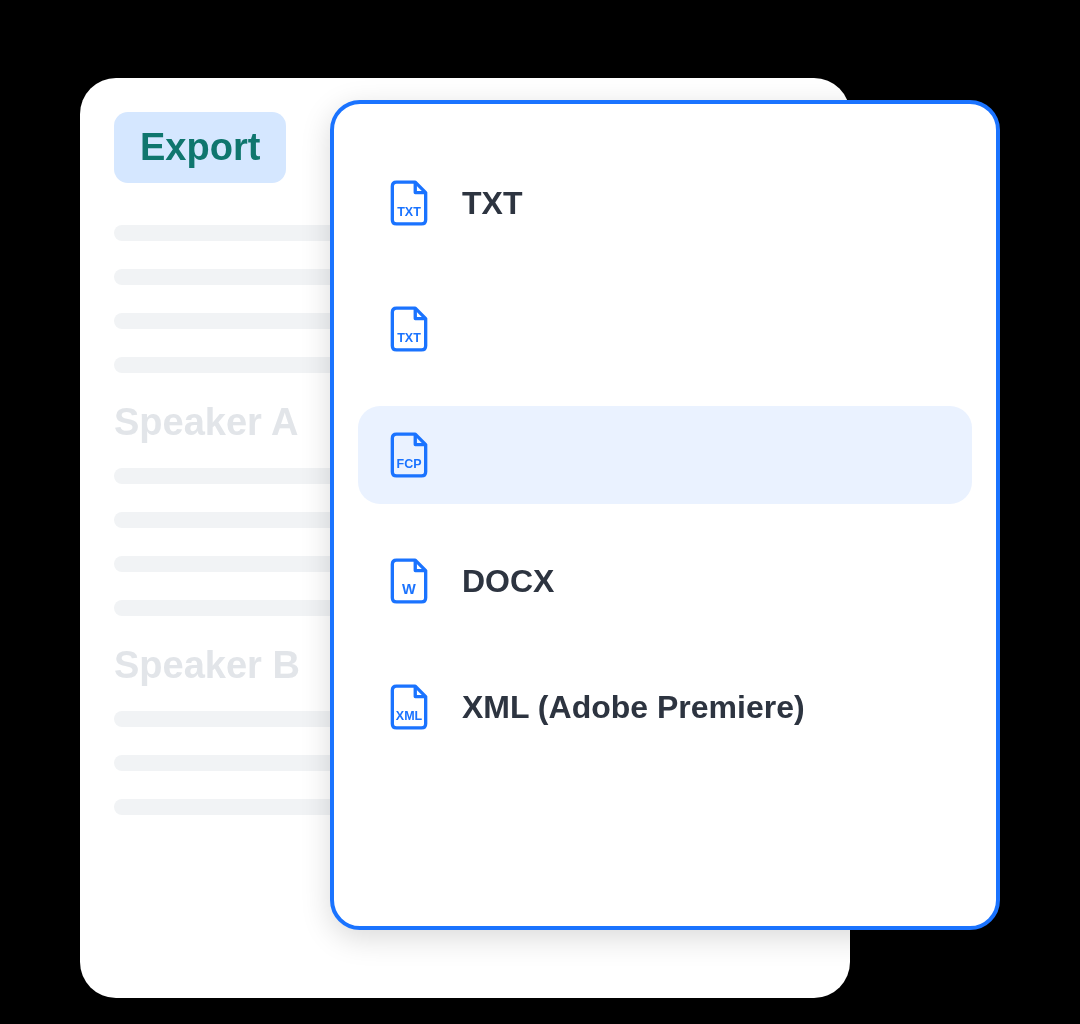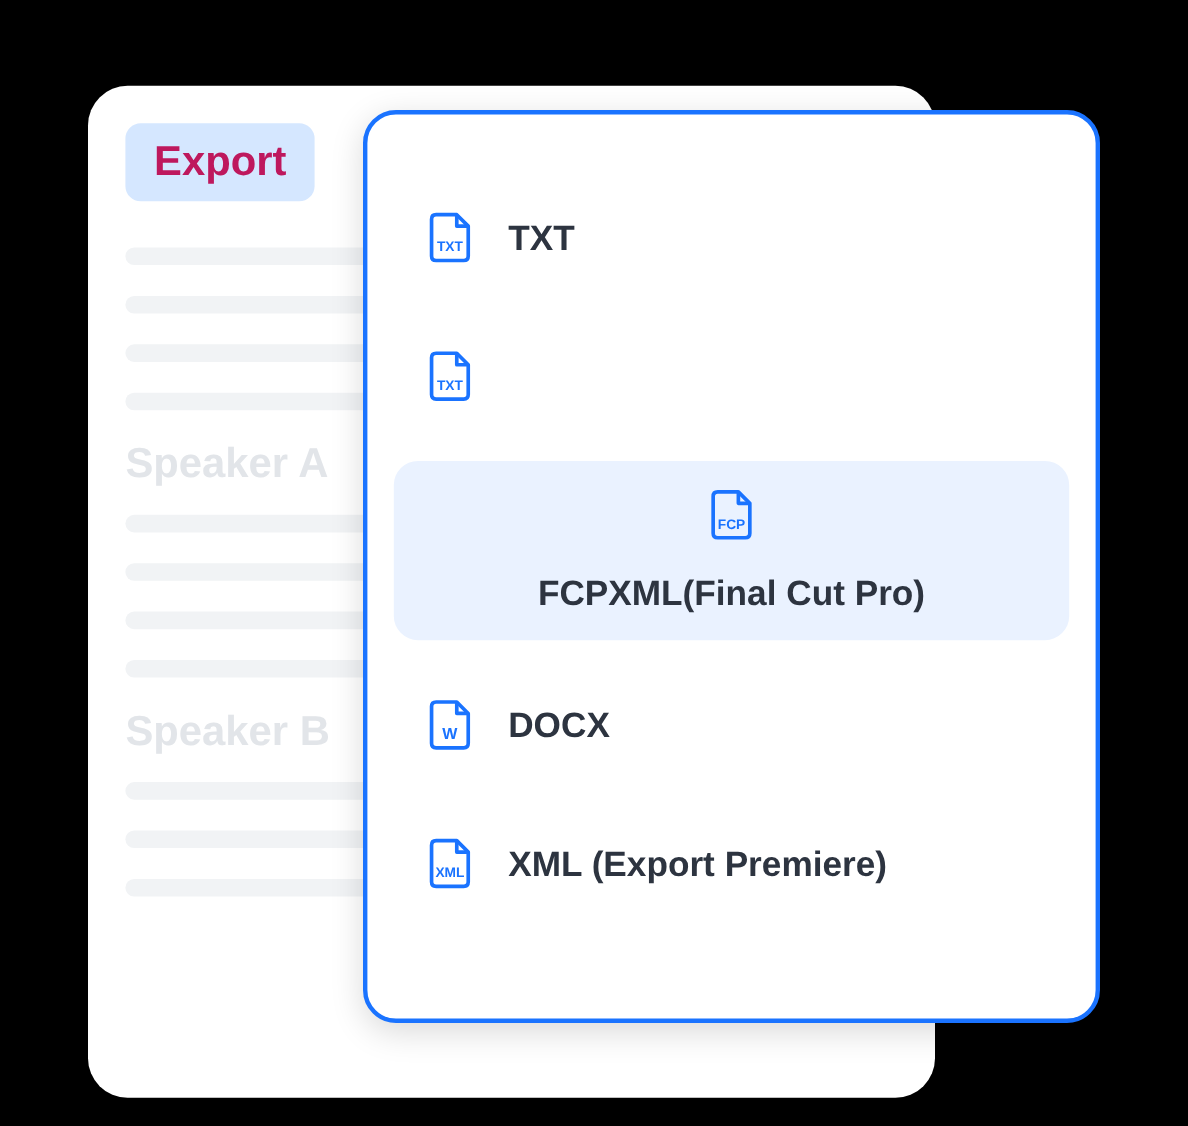--- a/index.html
+++ b/index.html
@@ -17,21 +17,21 @@
     top: 78px;
     width: 770px;
     height: 920px;
     background: #fff;
     border-radius: 36px;
     padding: 34px 34px 0 34px;
   }
   .export-btn {
     display: inline-block;
     background: #d5e7ff;
-    color: #be185d;
+    color: #0f766e;
     font-weight: 700;
     font-size: 38px;
     padding: 14px 26px;
     border-radius: 14px;
     margin-bottom: 42px;
   }
   .skel-line {
     height: 16px;
     background: #f1f3f5;
     border-radius: 8px;
@@ -46,35 +46,34 @@
   }
   .export-menu {
     position: absolute;
     left: 330px;
     top: 100px;
     width: 670px;
     height: 830px;
     background: #fff;
     border: 4px solid #1a73ff;
     border-radius: 30px;
-    padding: 63px 24px 30px 24px;
+    padding: 50px 24px 30px 24px;
     box-shadow: 0 8px 30px rgba(0,0,0,0.15);
   }
   .menu-item {
     display: flex;
     align-items: center;
     gap: 28px;
     padding: 24px 26px;
     border-radius: 22px;
     margin-bottom: 28px;
     cursor: pointer;
   }
   .menu-item.highlight {
     background: #eaf2ff;
-    flex-direction: column;
   }
   .menu-item .label {
     font-size: 32px;
     font-weight: 600;
     color: #2d3440;
   }
   .icon-box {
     width: 50px;
     height: 50px;
     flex: 0 0 50px;
@@ -149,21 +148,20 @@
 
 
   <div class="menu-item highlight">
     <span class="icon-box">
       <svg viewBox="0 0 48 48">
         <path class="file-outline" d="M12 4 H30 L40 14 V40 Q40 44 36 44 H12 Q8 44 8 40 V8 Q8 4 12 4 Z"></path>
         <path class="file-outline" d="M30 4 V14 H40"></path>
         <text class="icon-text" x="24" y="36" font-size="12">FCP</text>
       </svg>
     </span>
-    <span class="label">FCPXML(Final Cut Pro)</span>
   </div>
 
   <div class="menu-item">
     <span class="icon-box">
       <svg viewBox="0 0 48 48">
         <path class="file-outline" d="M12 4 H30 L40 14 V40 Q40 44 36 44 H12 Q8 44 8 40 V8 Q8 4 12 4 Z"></path>
         <path class="file-outline" d="M30 4 V14 H40"></path>
         <text class="icon-text" x="24" y="36" font-size="14">W</text>
       </svg>
     </span>
@@ -171,16 +169,16 @@
   </div>
 
   <div class="menu-item">
     <span class="icon-box">
       <svg viewBox="0 0 48 48">
         <path class="file-outline" d="M12 4 H30 L40 14 V40 Q40 44 36 44 H12 Q8 44 8 40 V8 Q8 4 12 4 Z"></path>
         <path class="file-outline" d="M30 4 V14 H40"></path>
         <text class="icon-text" x="24" y="36" font-size="12">XML</text>
       </svg>
     </span>
-    <span class="label">XML (Export Premiere)</span>
+    <span class="label">XML (Adobe Premiere)</span>
   </div>
 
 </div>
 
 </body></html>

